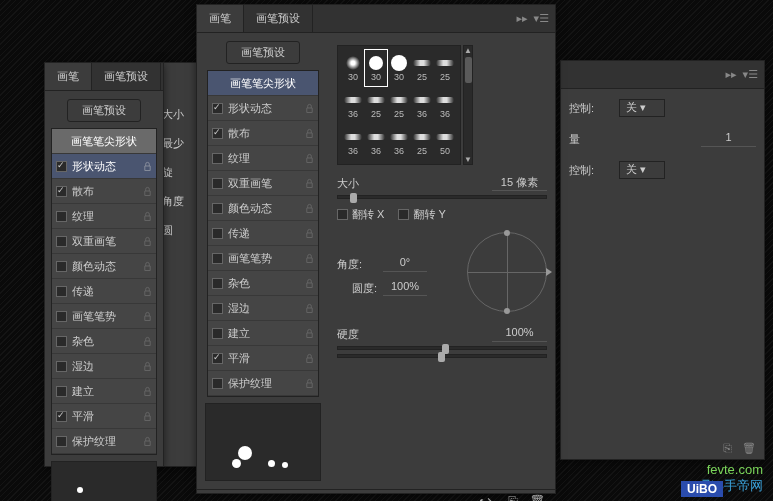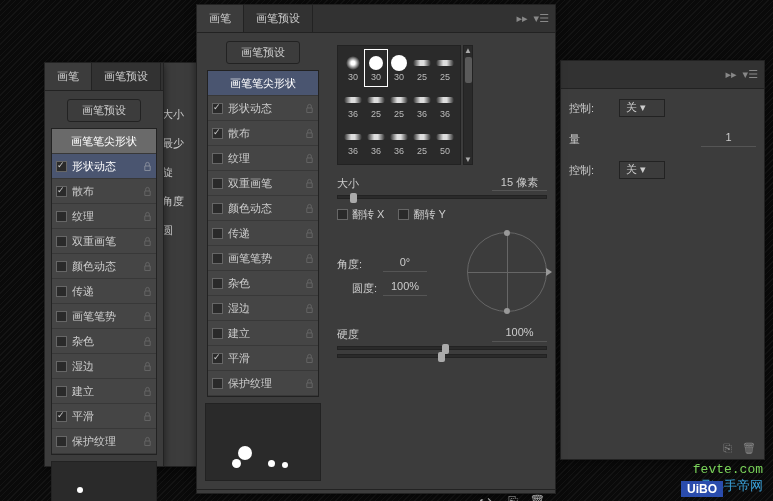--- a/index.html
+++ b/index.html
@@ -300,21 +300,21 @@
   font-size:12px;
 }
 .footer-icon{cursor:pointer;}
 
 .watermark {
   position:absolute;
   right:10px;bottom:6px;
   display:flex;flex-direction:column;align-items:flex-end;
   font-size:13px;
 }
-.watermark .fev{color:#7ad45a;font-family:Liberation Mono, monospace;}
+.watermark .fev{color:#7ad45a;}
 .watermark .ps{color:#3aa0d8;}
 .watermark .ub{
   position:absolute;bottom:-2px;right:40px;
   background:#2a4cad;color:#fff;padding:1px 6px;
   font-weight:bold;font-size:12px;
 }
 
 .mid-labels{
   padding-top:44px;
   display:flex;flex-direction:column;gap:14px;

